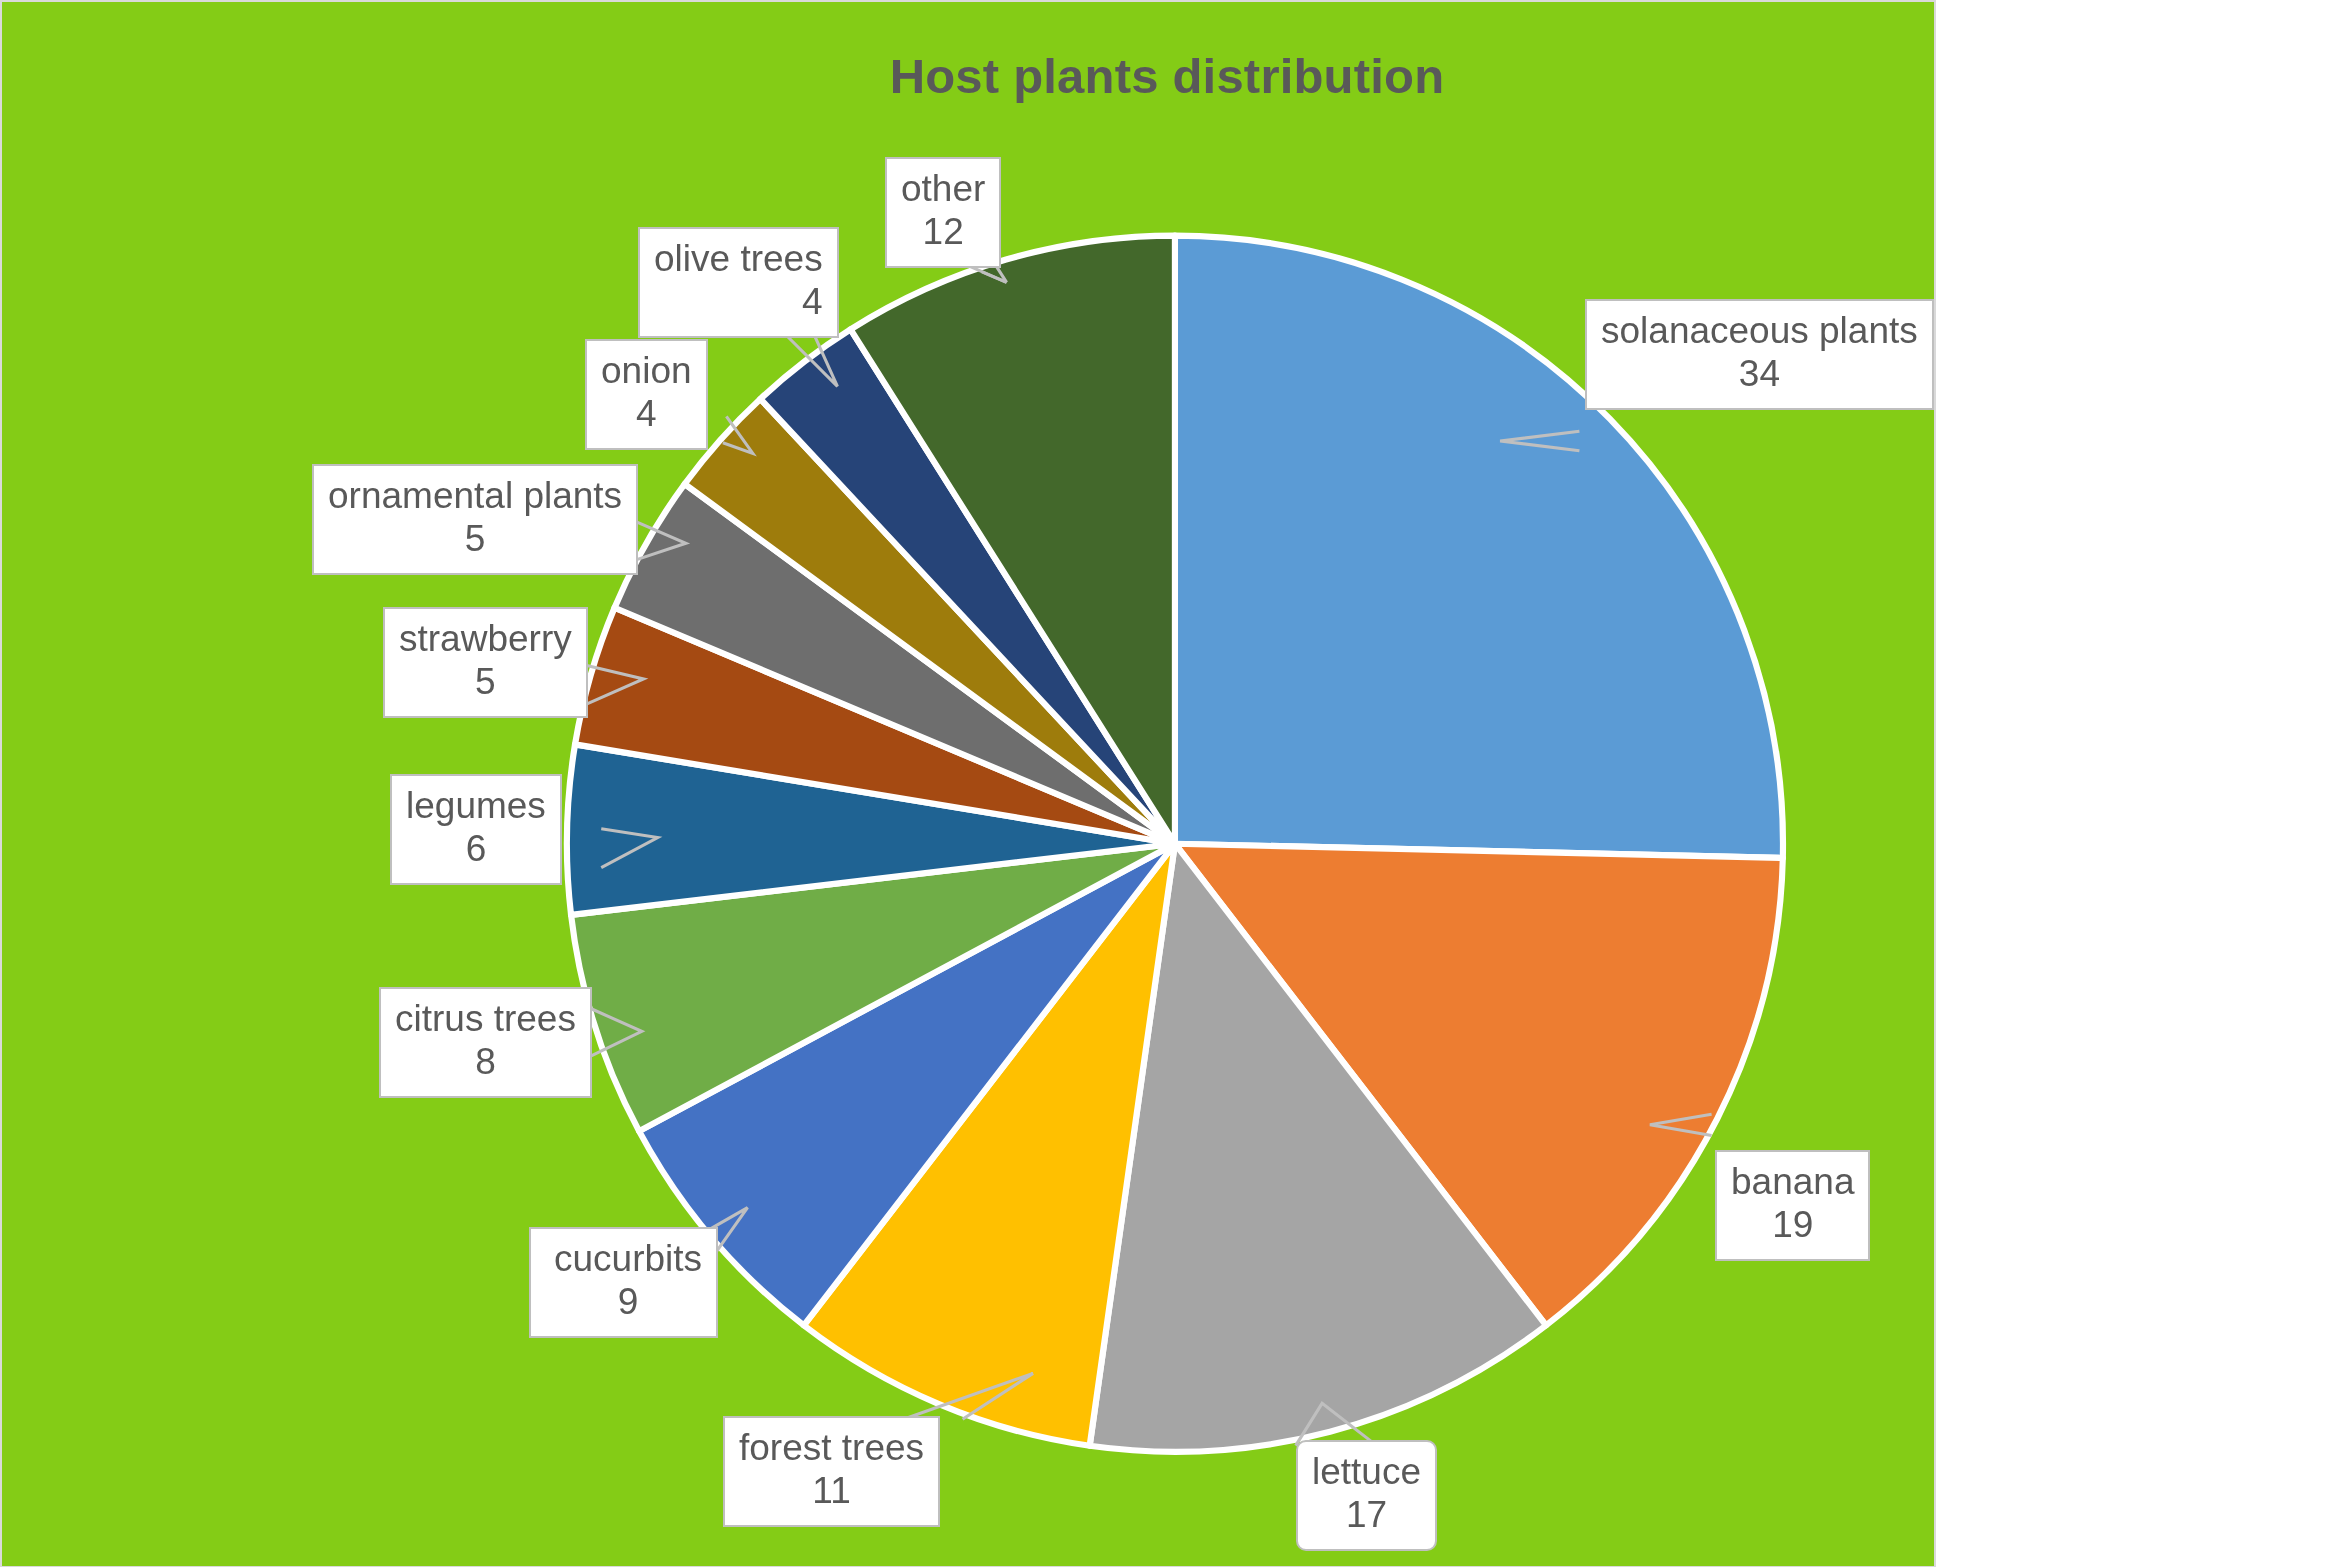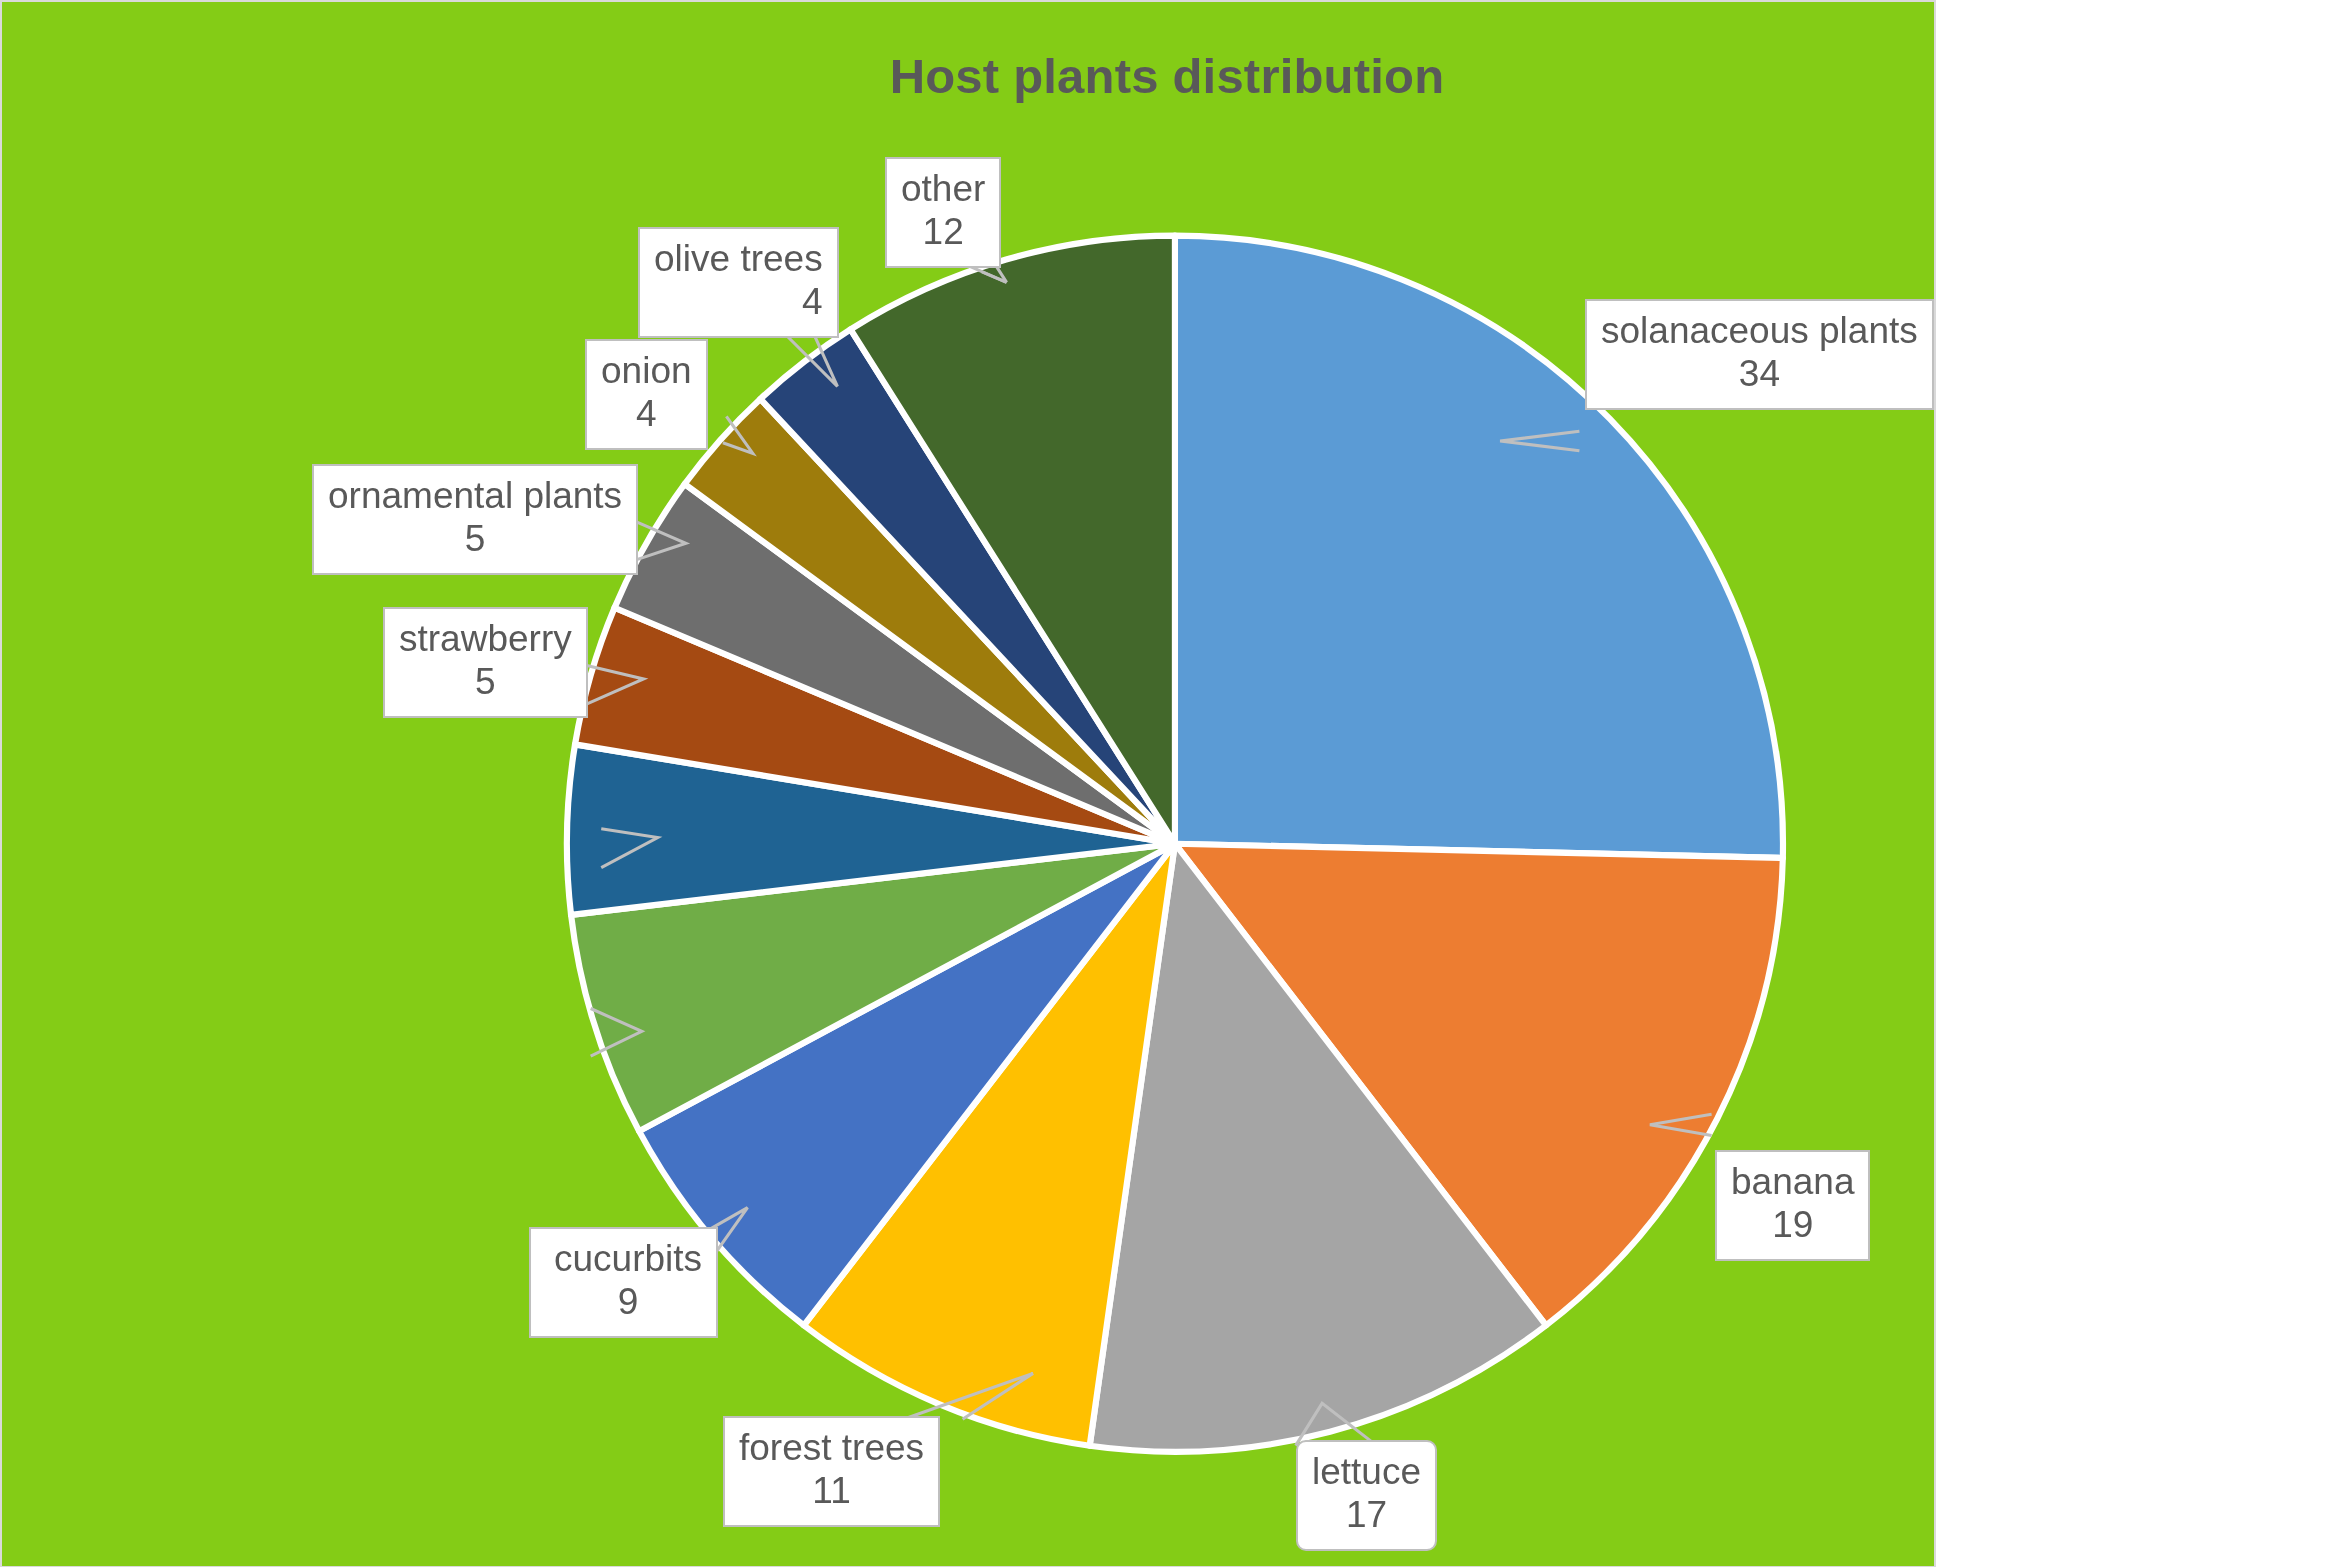--- a/index.html
+++ b/index.html
@@ -132,21 +132,29 @@
   <div class="callout" style="left:721px; top:1414px;">
     <span class="cl-label">forest trees</span>
     <span class="cl-value">11</span>
   </div>
 
   <div class="callout" style="left:527px; top:1225px;padding-left:23px;">
     <span class="cl-label">cucurbits</span>
     <span class="cl-value">9</span>
   </div>
 
+  <div class="callout" style="left:377px; top:985px;">
+    <span class="cl-label">citrus trees</span>
+    <span class="cl-value">8</span>
+  </div>
 
+  <div class="callout" style="left:388px; top:772px;">
+    <span class="cl-label">legumes</span>
+    <span class="cl-value">6</span>
+  </div>
 
   <div class="callout" style="left:381px; top:605px;">
     <span class="cl-label">strawberry</span>
     <span class="cl-value">5</span>
   </div>
 
   <div class="callout" style="left:310px; top:462px;">
     <span class="cl-label">ornamental plants</span>
     <span class="cl-value">5</span>
   </div>

